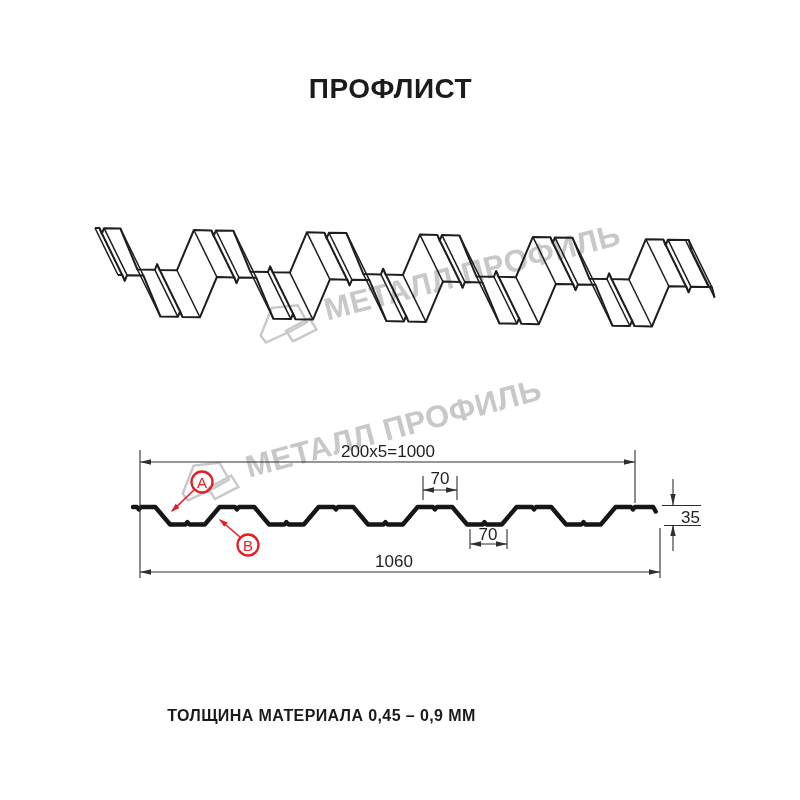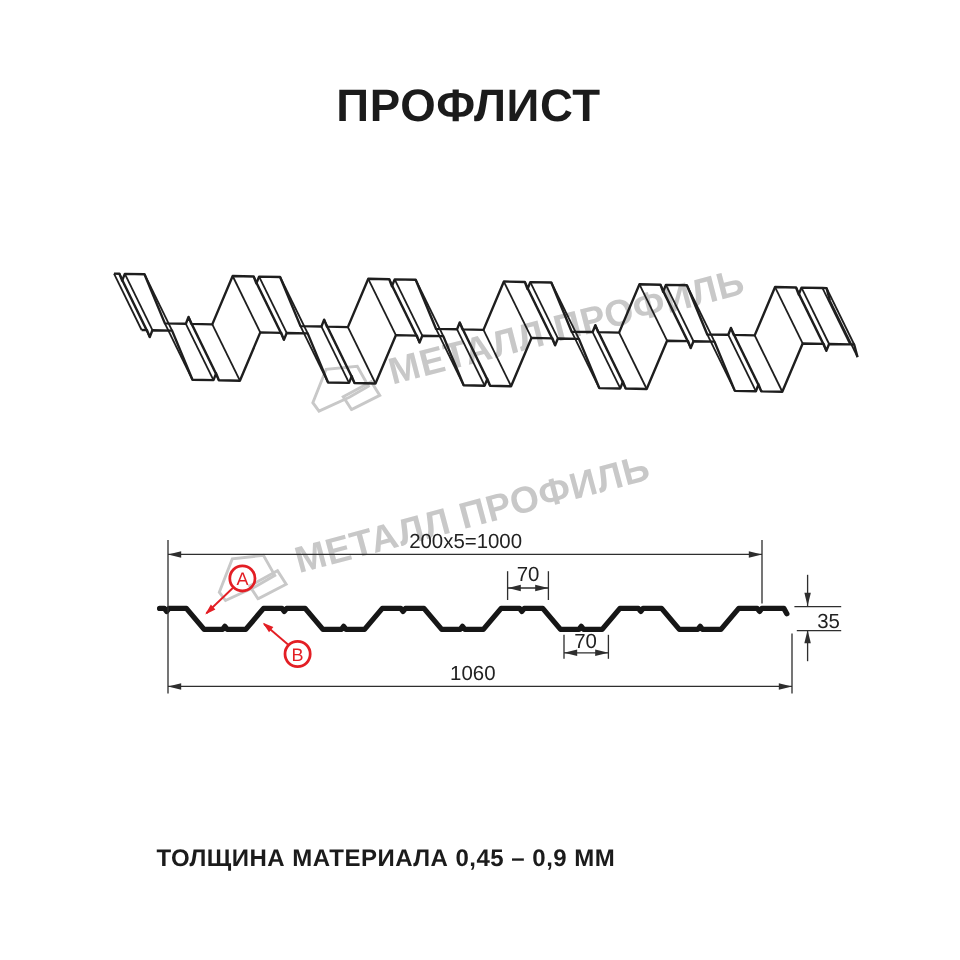--- a/index.html
+++ b/index.html
@@ -1,23 +1,23 @@
 <!DOCTYPE html>
 <html><head>
 <meta charset="utf-8">
 <style>
   html,body{margin:0;padding:0;background:#ffffff;}
   #page{position:relative;width:800px;height:800px;background:#ffffff;overflow:hidden;
         font-family:"Liberation Sans",sans-serif;}
   .title{position:absolute;left:0;top:70px;width:781px;text-align:center;
-         font-size:38px;line-height:38px;font-weight:700;color:#1b1b1b;letter-spacing:.5px;}
+         font-size:28px;line-height:38px;font-weight:700;color:#1b1b1b;letter-spacing:.5px;}
   .subtitle{position:absolute;left:0;top:112px;width:800px;text-align:center;
          font-size:20px;line-height:24px;font-weight:600;color:#1b1b1b;letter-spacing:.5px;}
   .footer{position:absolute;left:0;top:704px;width:643px;text-align:center;
-         font-size:20px;line-height:24px;font-weight:600;color:#1b1b1b;letter-spacing:.4px;}
+         font-size:16px;line-height:24px;font-weight:600;color:#1b1b1b;letter-spacing:.4px;}
   .wm{position:absolute;display:flex;align-items:center;gap:7px;color:#c8c8c8;
       white-space:nowrap;pointer-events:none;}
   .wm .wm-text{font-size:31px;font-weight:700;letter-spacing:.5px;}
   .wm svg{display:block;}
   #wm1{left:254px;top:306px;transform:rotate(-14.5deg);transform-origin:0 50%;}
   #wm2{left:176px;top:464px;transform:rotate(-15deg);transform-origin:0 50%;}
   #fig{position:absolute;left:0;top:0;}
   text{font-family:"Liberation Sans",sans-serif;}
   .dimtext{font-size:17px;fill:#222222;}
   .callout{font-size:15px;fill:#e31e24;}

